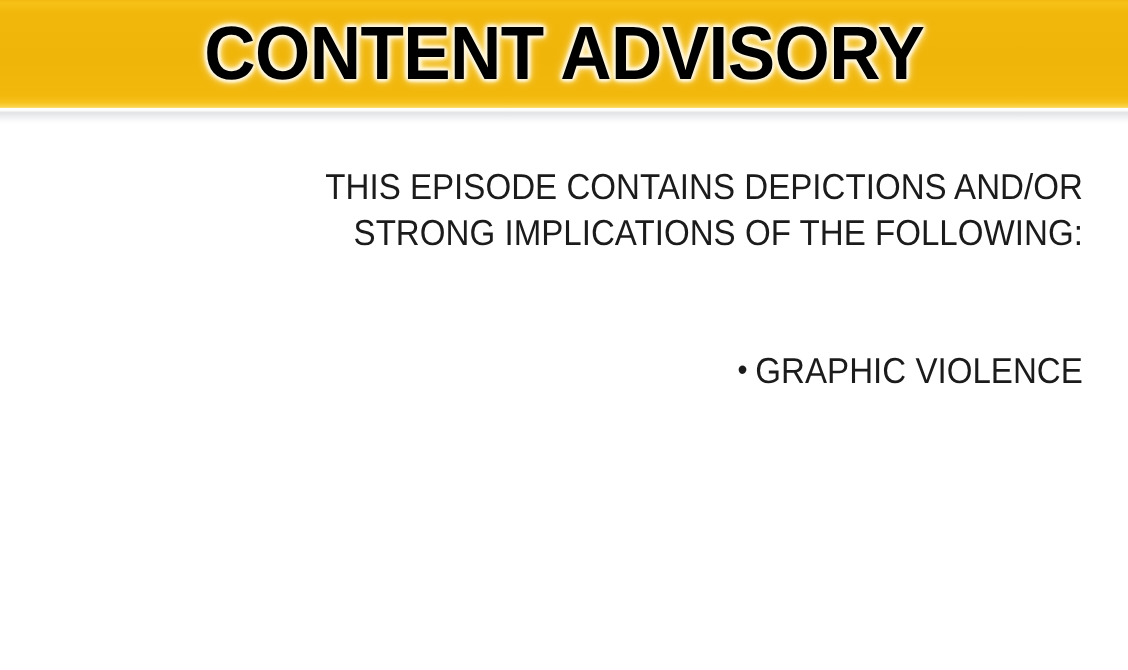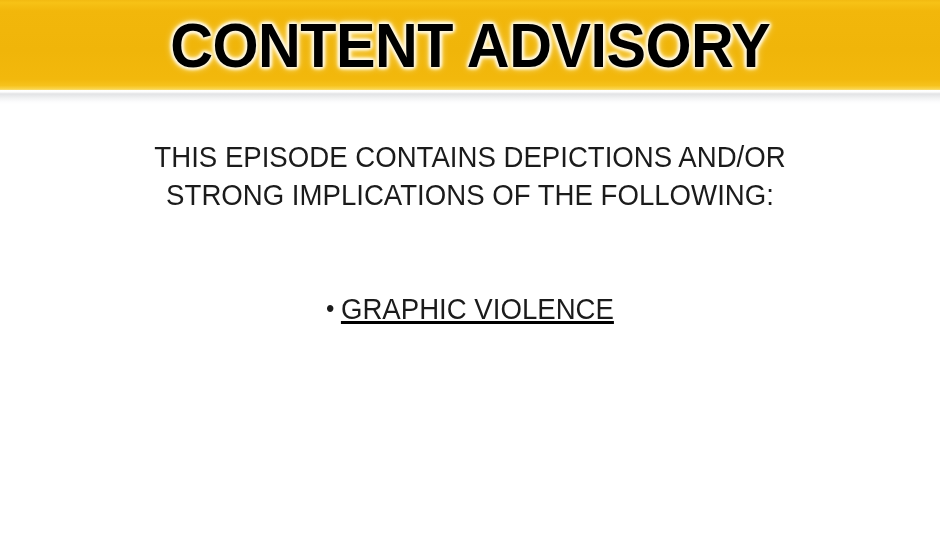--- a/index.html
+++ b/index.html
@@ -77,21 +77,21 @@
        0 -1px 4px #fff7e0;
   }
 
   
   .body-area {
     position: absolute;
     left: 0;
     top: 104px;
     width: 940px;
     height: 454px;
-    text-align: center;
+    text-align: right;
   }
 
   .intro {
     margin: 0;
     padding-top: 34px;
     font-family: "Liberation Sans", sans-serif;
     font-weight: normal;
     font-size: 30px;
     line-height: 38px;
     color: #1b1b1b;
@@ -101,21 +101,20 @@
   .intro-line {
     display: block;
     white-space: nowrap;
   }
 
   .item-list {
     list-style: none;
     margin: 0;
     padding: 0;
     padding-top: 75px;
-    text-decoration: underline;
   }
 
   .item {
     font-family: "Liberation Sans", sans-serif;
     font-weight: normal;
     font-size: 30px;
     line-height: 38px;
     color: #1b1b1b;
     white-space: nowrap;
     transform: scaleX(0.92);

